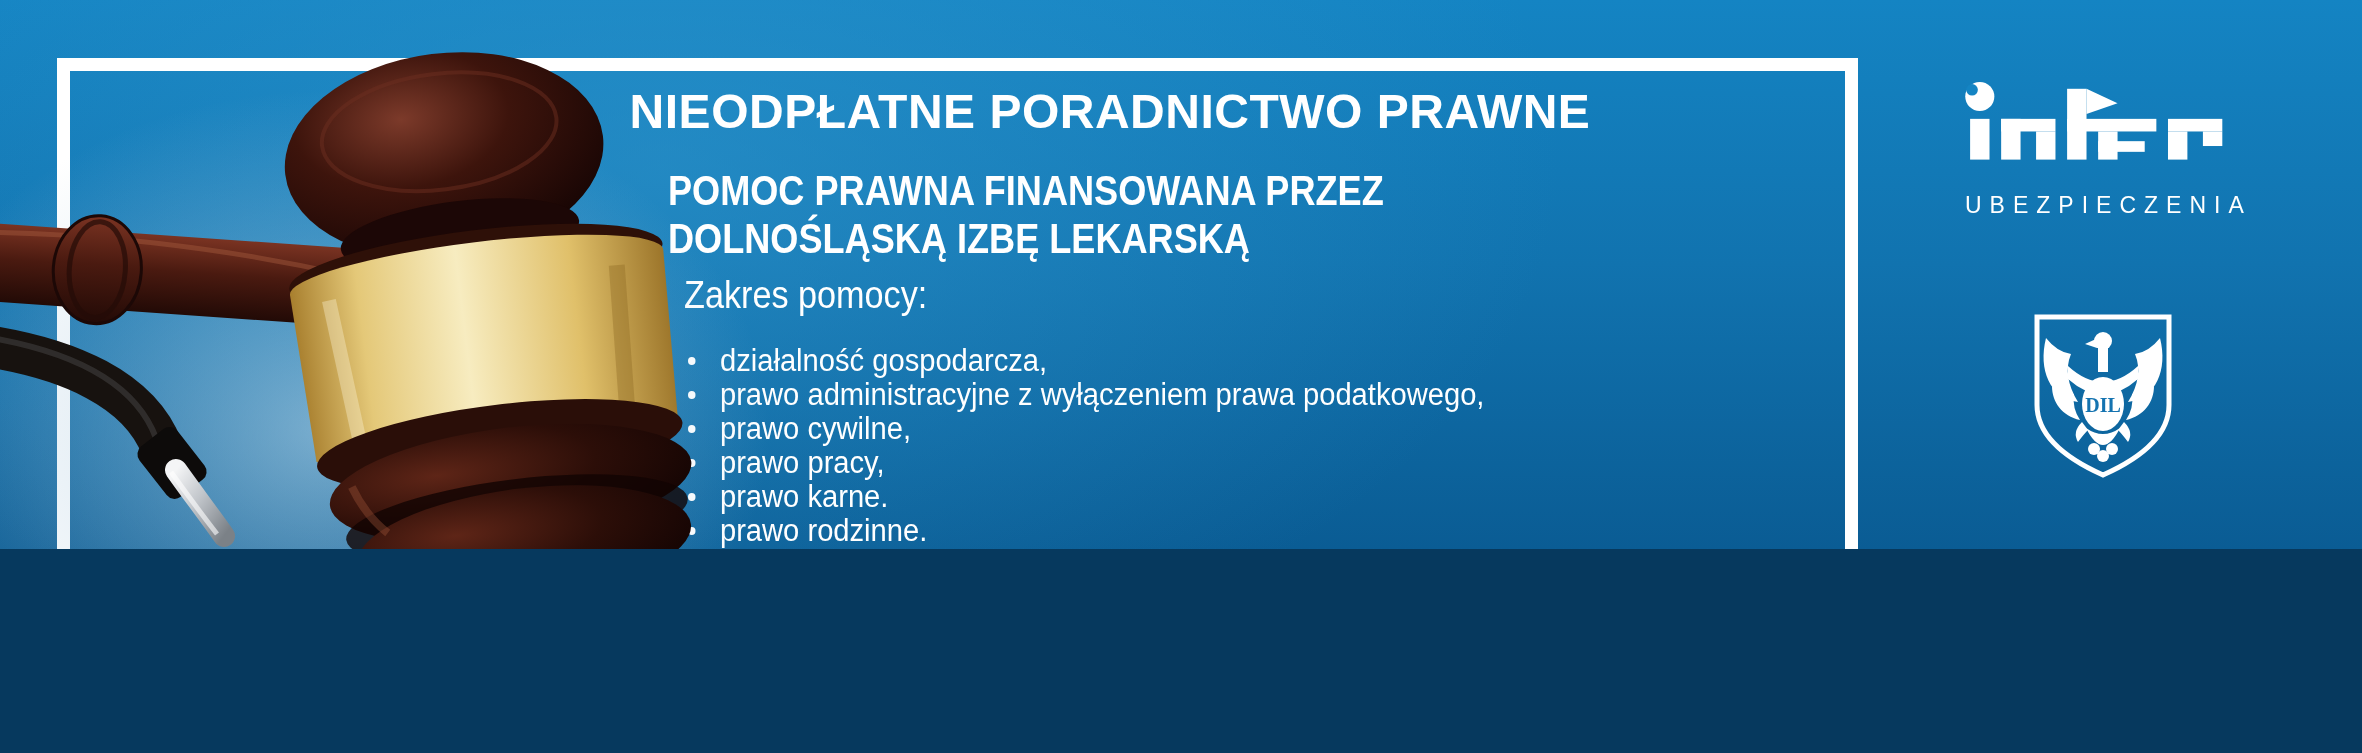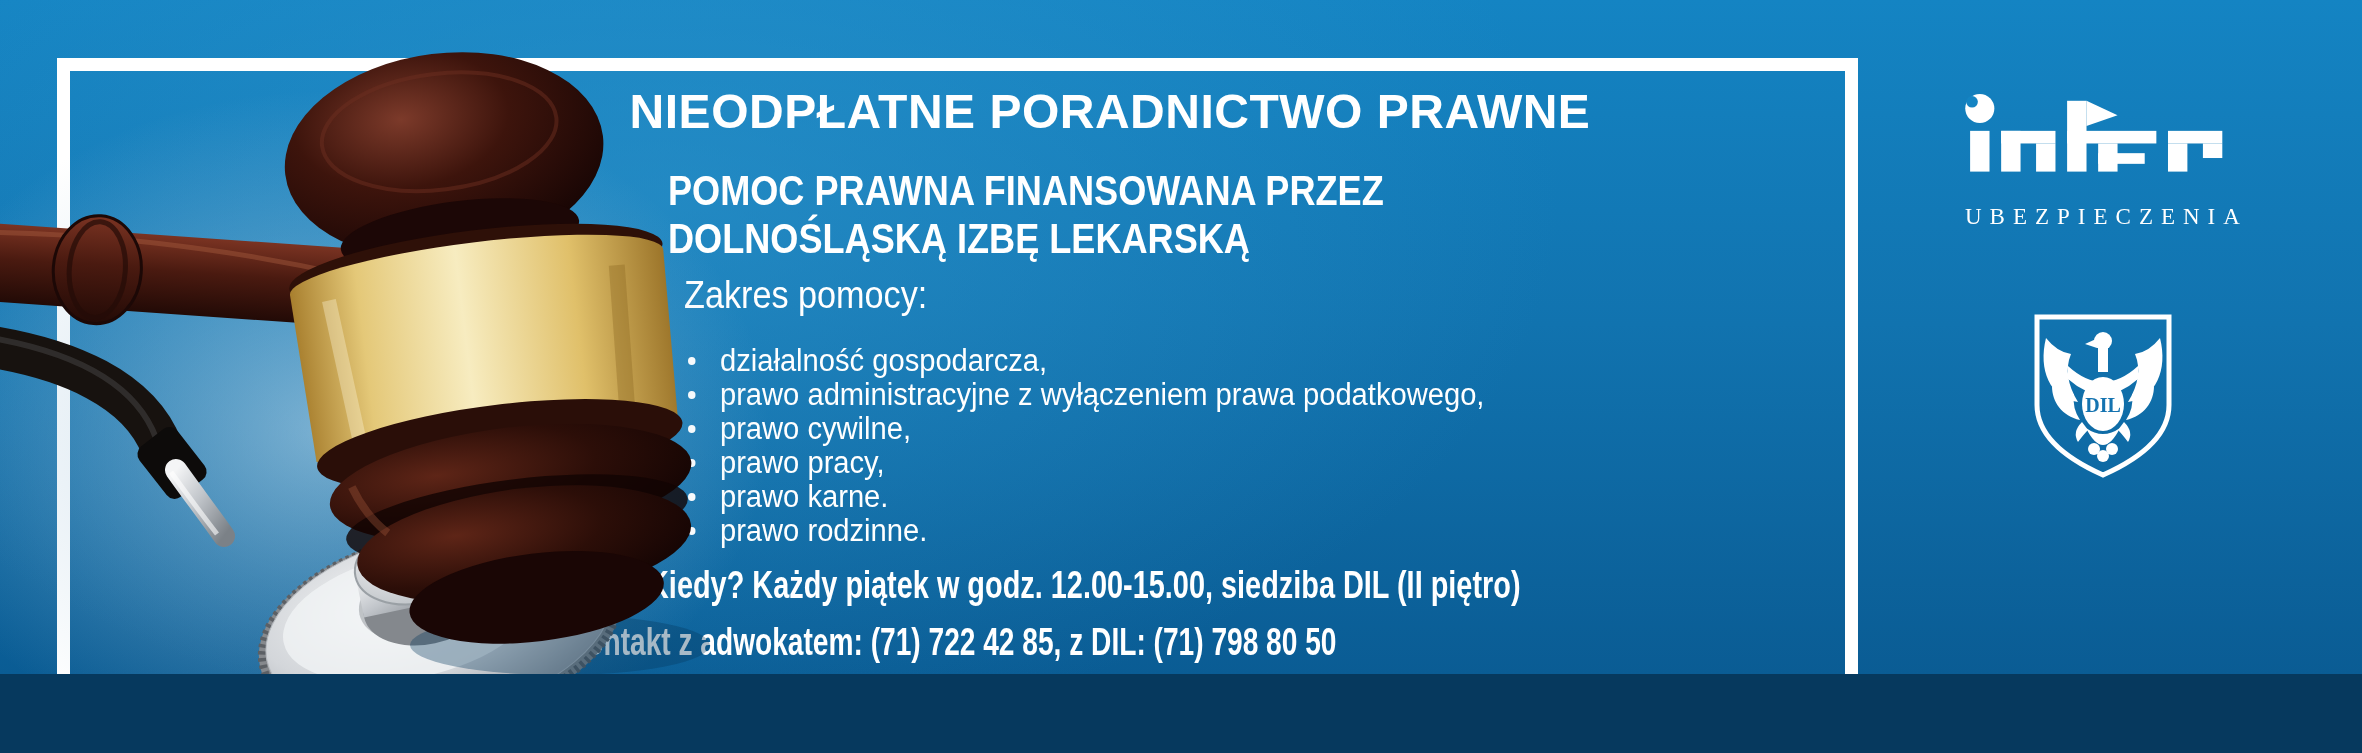--- a/index.html
+++ b/index.html
@@ -1,18 +1,18 @@
 <!DOCTYPE html>
 <html><head>
 <meta charset="utf-8">
 <style>
   html,body{margin:0;padding:0;background:#06395e;}
   .stage{
     position:relative;
-    width:2362px;height:674px;
+    width:2362px;height:549px;
     overflow:hidden;
     font-family:"Liberation Sans",sans-serif;
     background:
       radial-gradient(1500px 900px at 28% 30%, rgba(48,150,205,.55) 0%, rgba(48,150,205,0) 60%),
       linear-gradient(180deg,#1484c3 0%,#1173af 48%,#0a5c94 100%);
   }
   .abs{position:absolute;}
   .white{color:#ffffff;}
   .frame{
     left:57px;top:58px;width:1801px;height:637px;
@@ -51,21 +51,21 @@
   .schedule{
     left:648px;top:564px;
     font-size:38px;font-weight:bold;white-space:nowrap;
     transform:scaleX(.76);transform-origin:left top;
   }
   .contact{
     left:566px;top:621px;
     font-size:38px;font-weight:bold;white-space:nowrap;
     transform:scaleX(.74);transform-origin:left top;
   }
-  .inter-logo{left:1957px;top:94px;width:292px;text-align:left;font-family:Liberation Serif, serif;}
+  .inter-logo{left:1957px;top:82px;width:292px;text-align:left;}
   .inter-tagline{
     margin-top:9px;
     font-size:23px;letter-spacing:8px;color:#fff;
     white-space:nowrap;text-indent:8px;
   }
   .dil-crest{left:2028px;top:310px;}
   .legal{left:1880px;top:578px;width:450px;text-align:center;}
   .legal-brand{
     font-size:52px;font-weight:bold;line-height:54px;white-space:nowrap;
     transform:scaleX(.78);transform-origin:center top;

